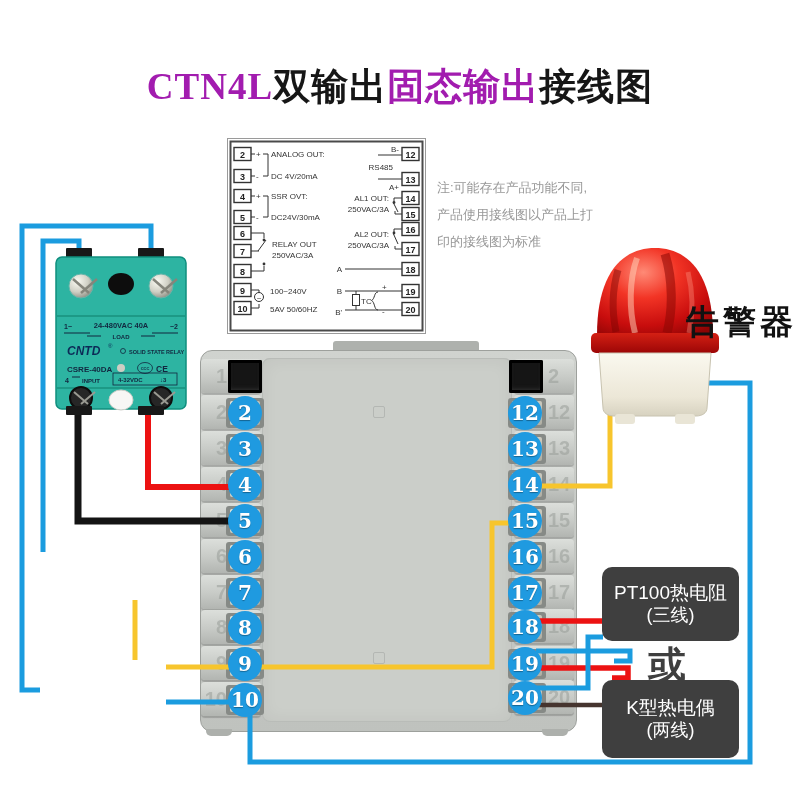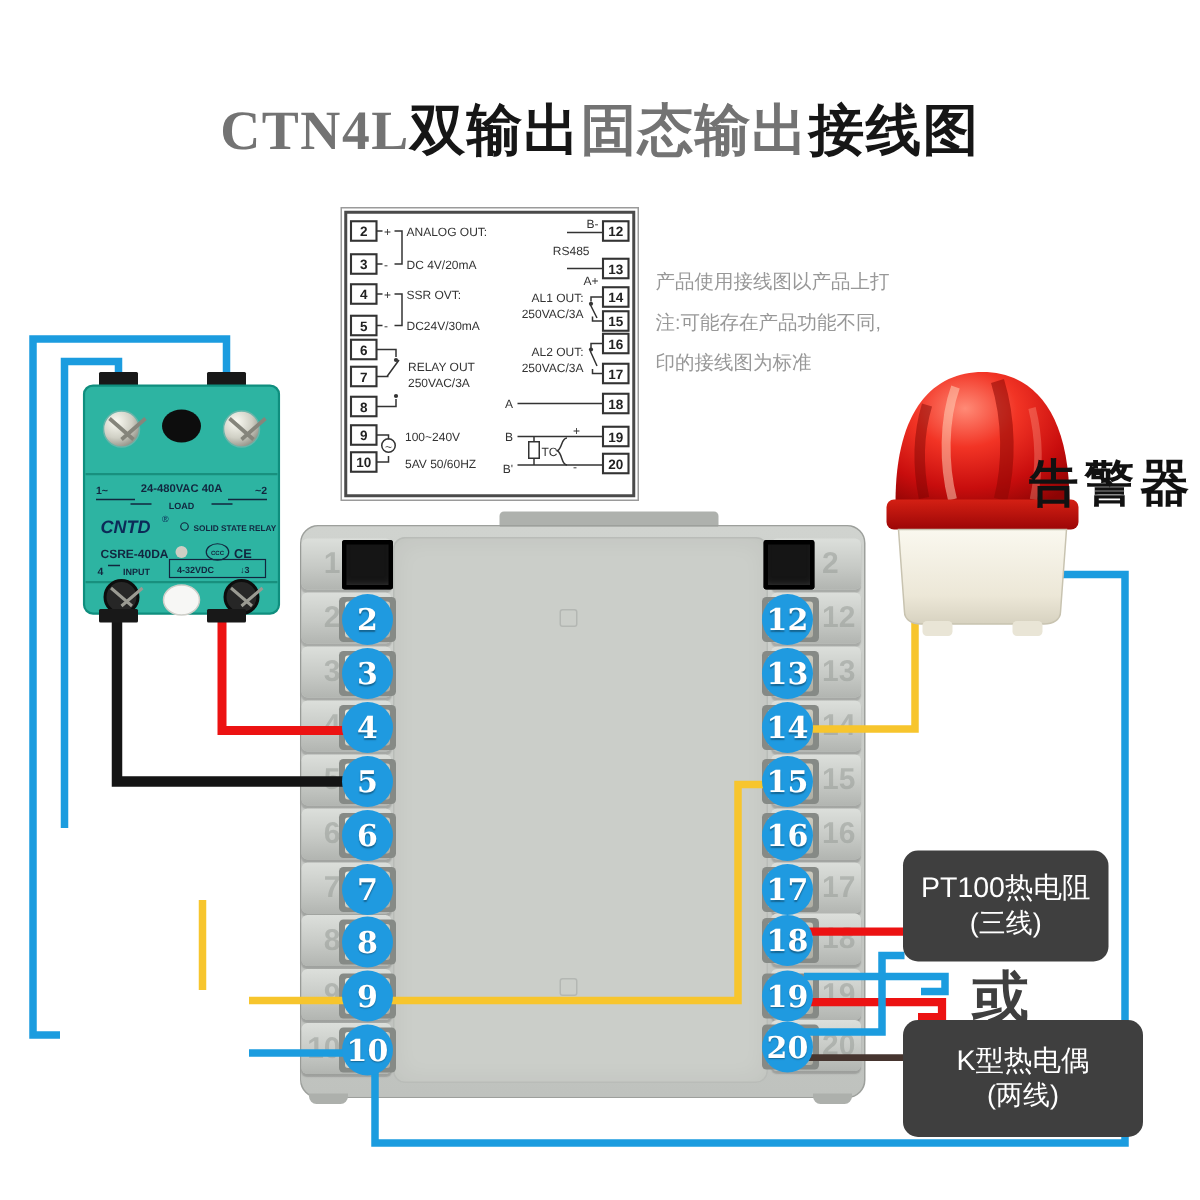--- a/index.html
+++ b/index.html
@@ -2,21 +2,21 @@
 <html><head>
 <meta charset="utf-8">
 <style>
   html,body{margin:0;padding:0;background:#fff;}
   .stage{position:relative;width:800px;height:800px;background:#fff;overflow:hidden;
          font-family:"Liberation Sans",sans-serif;}
 
   
   .title{position:absolute;top:62px;left:0;width:100%;text-align:center;
          font-family:"Liberation Serif",serif;font-weight:bold;font-size:37px;letter-spacing:1px;z-index:10;}
-  .title .green{color:#737373;}
+  .title .green{color:#a21caf;}
   .title .dark{color:#161616;}
   .title .gap{margin-right:0;}
 
   
   .diagram-box{position:absolute;left:227px;top:138px;width:197px;height:194px;
                background:#fff;border:1px solid #9a9a9a;z-index:10;}
   .diagram-box svg{display:block;}
   .pinbox{fill:#fff;stroke:#333;stroke-width:1.4;}
   .pintext{font:bold 9px "Liberation Sans",sans-serif;text-anchor:middle;fill:#222;}
   .dl{font:8px "Liberation Sans",sans-serif;fill:#333;}
@@ -63,21 +63,21 @@
   .alarm{position:absolute;left:585px;top:240px;z-index:7;}
   .alarm-label{position:absolute;left:686px;top:300px;font-size:33px;font-weight:bold;color:#111;
                letter-spacing:4px;z-index:8;}
 
   
   .lblbox{position:absolute;background:#3f3f3f;color:#fff;border-radius:10px;z-index:7;
           display:flex;flex-direction:column;align-items:center;justify-content:center;line-height:1.2;}
   .box-heater{left:38px;top:546px;width:114px;height:57px;font-size:27px;}
   .box-power{left:38px;top:656px;width:133px;height:94px;font-size:27px;}
   .box-pt100{left:602px;top:567px;width:137px;height:74px;font-size:19px;}
-  .box-ktype{left:602px;top:680px;width:160px;height:78px;font-size:19px;}
+  .box-ktype{left:602px;top:680px;width:137px;height:78px;font-size:19px;}
   .lblbox .sub{font-size:18px;}
   .or-text{position:absolute;left:648px;top:640px;font-size:38px;font-weight:bold;color:#3f3f3f;z-index:7;}
 </style>
 </head>
 <body>
 
 <div class="stage">
 
   <div class="title">
     <span class="green">CTN4L</span><span class="dark gap">双输出</span><span class="green">固态输出</span><span class="dark">接线图</span>
@@ -176,22 +176,22 @@
         <rect x="174" y="123.5" width="17" height="13" class="pinbox"></rect>
         <text x="182.5" y="133.5" class="pintext">18</text>
         <rect x="174" y="145.5" width="17" height="13" class="pinbox"></rect>
         <text x="182.5" y="155.5" class="pintext">19</text>
         <rect x="174" y="163.5" width="17" height="13" class="pinbox"></rect>
         <text x="182.5" y="173.5" class="pintext">20</text>
       </svg>
   </div>
 
   <div class="note">
+    <div>注:可能存在产品功能不同,</div>
     <div>产品使用接线图以产品上打</div>
-    <div>注:可能存在产品功能不同,</div>
     <div>印的接线图为标准</div>
   </div>
 
   <div id="device-layer">
     <div class="dev-tab"></div>
     <div class="dev-body"></div>
     <div class="dev-panel"></div>
     <div class="dev-mark" style="left:373px;top:406px;"></div>
     <div class="dev-mark" style="left:373px;top:652px;"></div>
     <div class="foot" style="left:206px;"></div>

